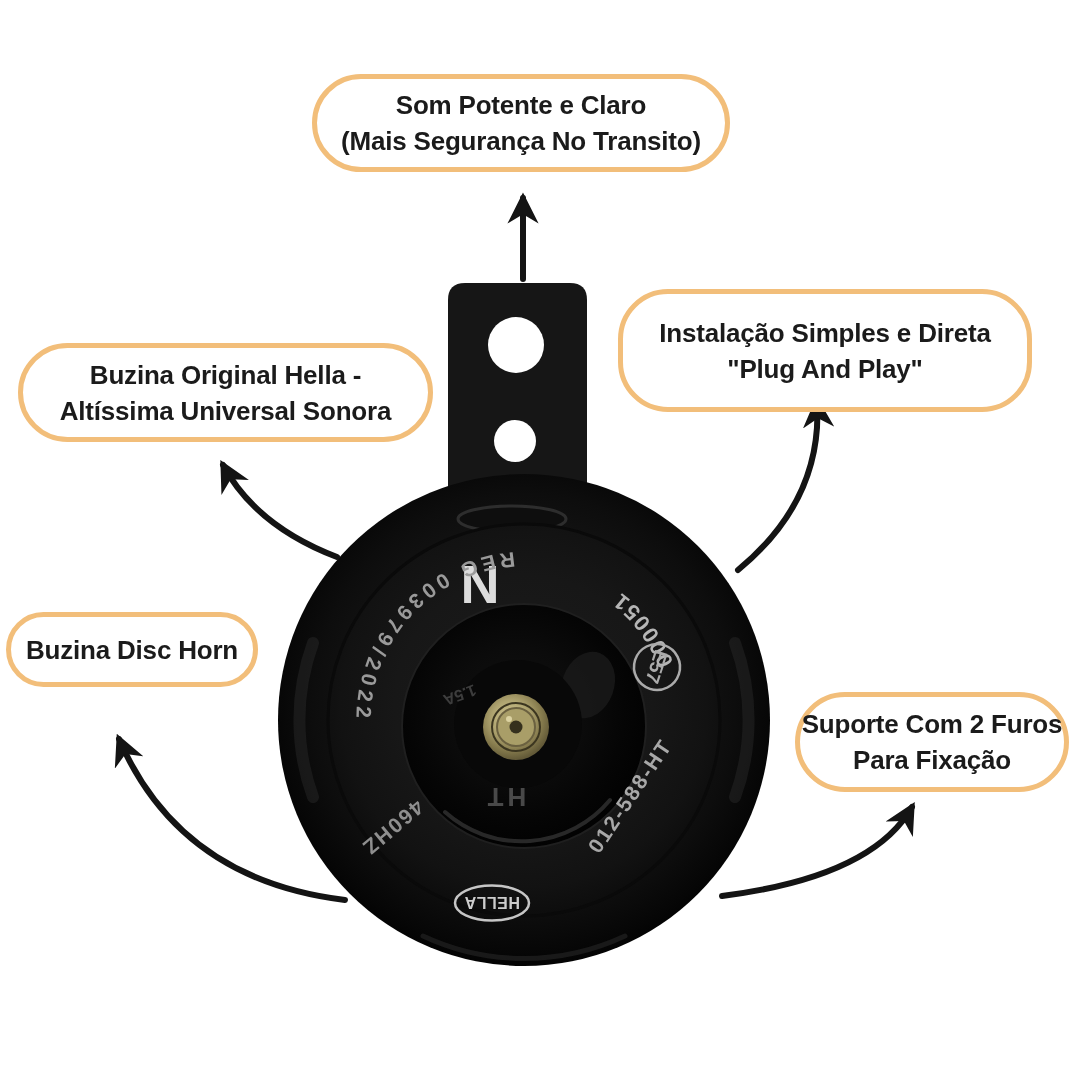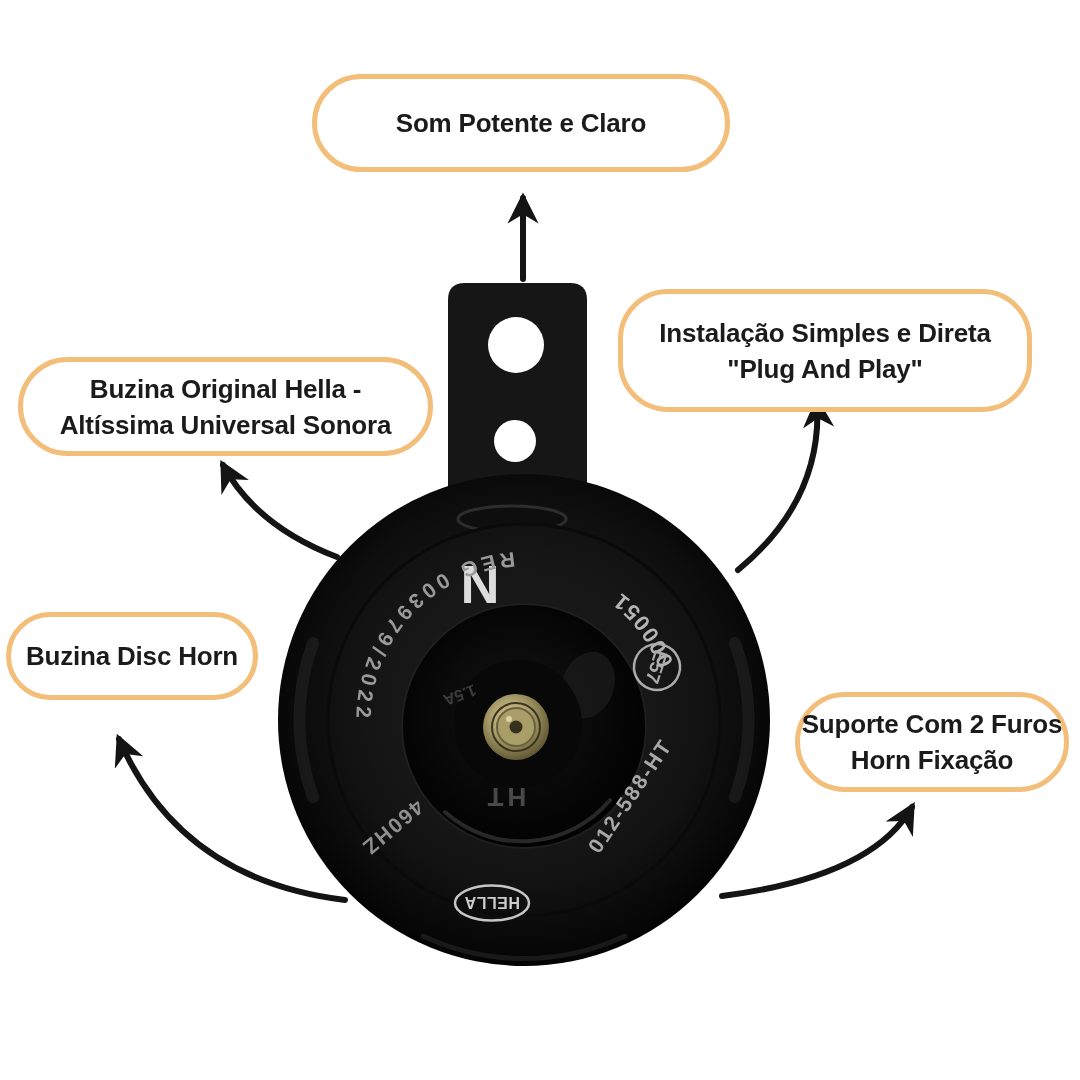--- a/index.html
+++ b/index.html
@@ -113,34 +113,35 @@
       <path d="M 523,279 L 523,198" marker-end="url(#ah)"></path>
       <path d="M 738,570 Q 823,500 817,402" marker-end="url(#ah)"></path>
       <path d="M 337,557 Q 256,526 223,465" marker-end="url(#ah)"></path>
       <path d="M 345,900 Q 180,880 119,739" marker-end="url(#ah)"></path>
       <path d="M 722,896 Q 872,877 912,807" marker-end="url(#ah)"></path>
     </g>
   </svg>
 
   <div class="bubble" style="left:312px;top:74px;width:418px;height:98px;">
     <span>Som Potente e Claro</span>
+    <span>(Mais Segurança No Transito)</span>
   </div>
 
   <div class="bubble" style="left:618px;top:289px;width:414px;height:123px;">
     <span>Instalação Simples e Direta</span>
     <span>"Plug And Play"</span>
   </div>
 
-  <div class="bubble" style="left:18px;top:357px;width:415px;height:99px;">
+  <div class="bubble" style="left:18px;top:343px;width:415px;height:99px;">
     <span>Buzina Original Hella -</span>
     <span>Altíssima Universal Sonora</span>
   </div>
 
-  <div class="bubble" style="left:6px;top:612px;width:252px;height:88px;text-align:center;">
+  <div class="bubble" style="left:6px;top:612px;width:252px;height:75px;text-align:center;">
     <span>Buzina Disc Horn</span>
   </div>
 
   <div class="bubble" style="left:795px;top:692px;width:274px;height:100px;align-items:center;">
     <span>Suporte Com 2 Furos</span>
-    <span>Horn Fixação</span>
+    <span>Para Fixação</span>
   </div>
 
 </div>
 
 </body></html>

